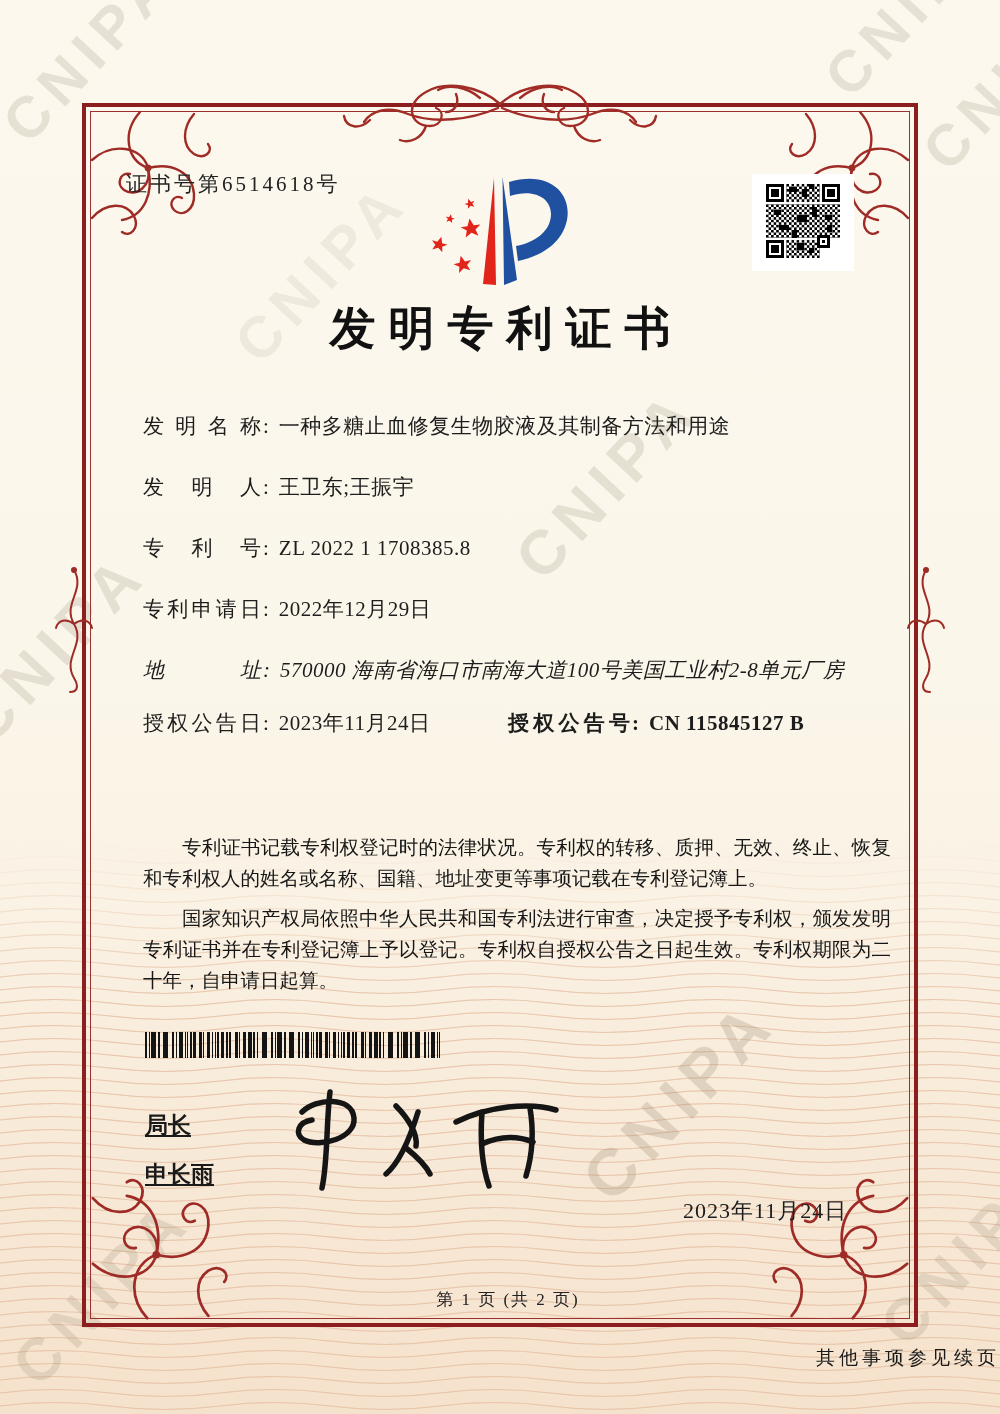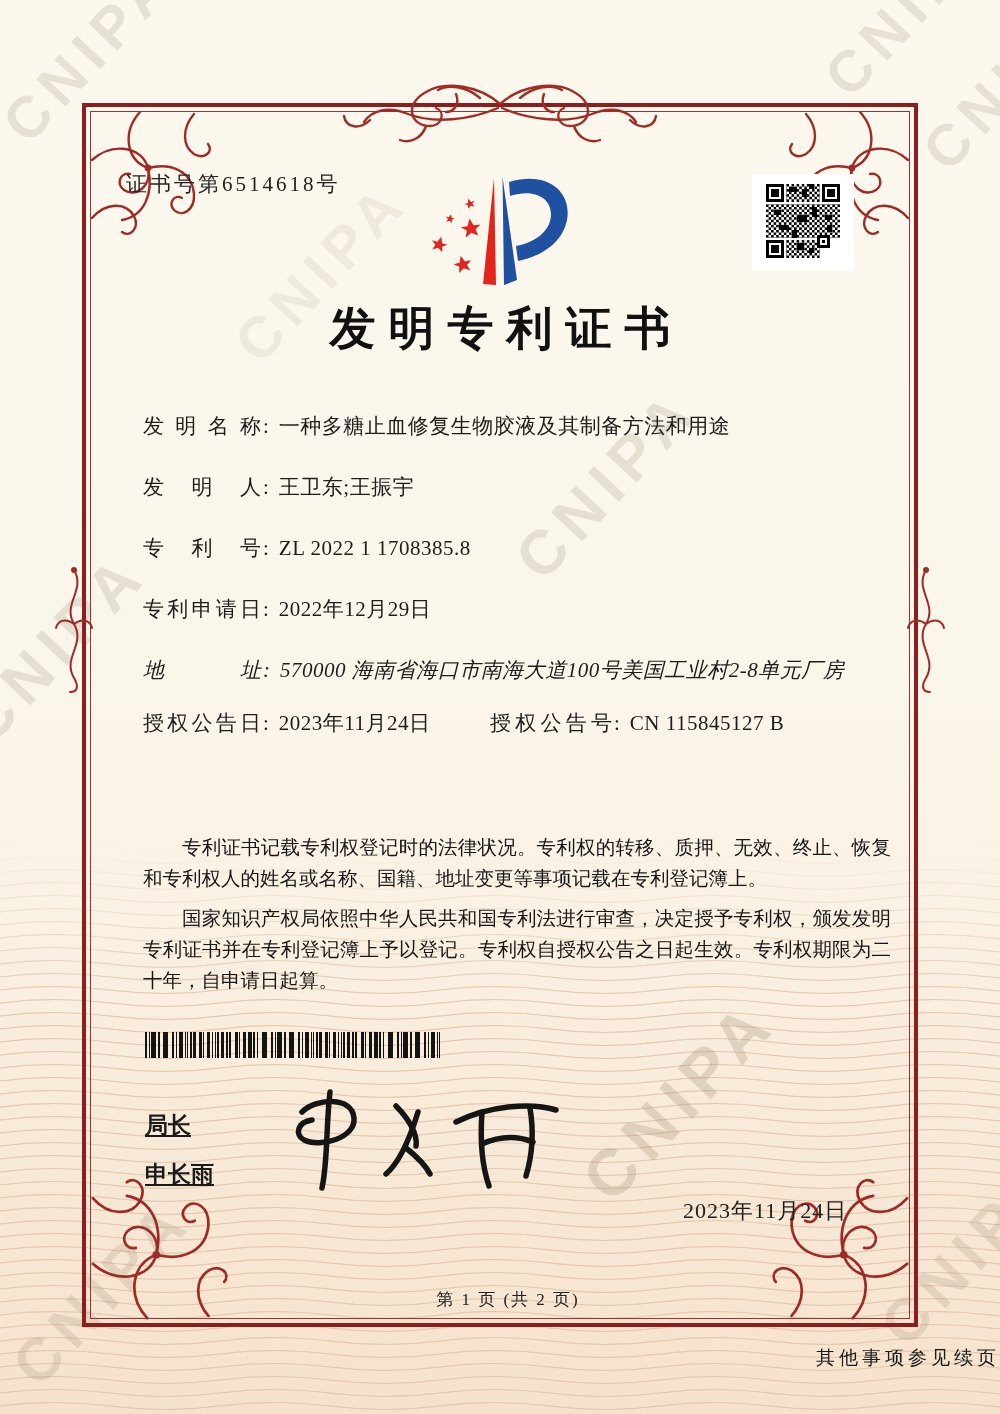--- a/index.html
+++ b/index.html
@@ -42,21 +42,21 @@
     font-size:46px; font-weight:700; letter-spacing:13px; text-indent:13px; color:#111;
   }
   .fields { position:absolute; left:143px; top:412px; width:748px; font-size:21px; }
   .frow { line-height:28px; margin-bottom:33px; white-space:nowrap; }
   .frow.addr { white-space:normal; margin-bottom:8px;font-style:italic; }
   .flabel { display:inline-block; width:118px; text-align:justify; text-align-last:justify; vertical-align:top; }
   .fcolon { display:inline-block; margin:0 10px 0 2px; }
   .fvalue { letter-spacing:0.5px; }
   .frow.addr .fvalue { display:inline-block; width:566px; vertical-align:top; }
   .frow.grant { position:relative; margin-top:25px; }
-  .grant2 { position:absolute; left:347px; top:0; }
+  .grant2 { position:absolute; left:365px; top:0;font-weight:bold; }
   .grant2 .flabel { width:122px; }
   .paras { position:absolute; left:143px; top:832px; width:748px; font-size:19.5px; line-height:31px; color:#161616; }
   .paras p { text-indent:2em; margin-bottom:9px; text-align:justify; }
   .barcode {
     position:absolute; left:145px; top:1032px; width:296px; height:26px;
     background-image:
       repeating-linear-gradient(90deg,#141414 0 2px,transparent 2px 4px,#141414 4px 5px,transparent 5px 9px),
       repeating-linear-gradient(90deg,#141414 0 1px,transparent 1px 6px,#141414 6px 9px,transparent 9px 14px);
   }
   .signer { position:absolute; left:145px; top:1110px; font-family:"Liberation Sans","DejaVu Sans",sans-serif; font-weight:700; font-size:23px; color:#1a1a1a;text-decoration:underline; }

